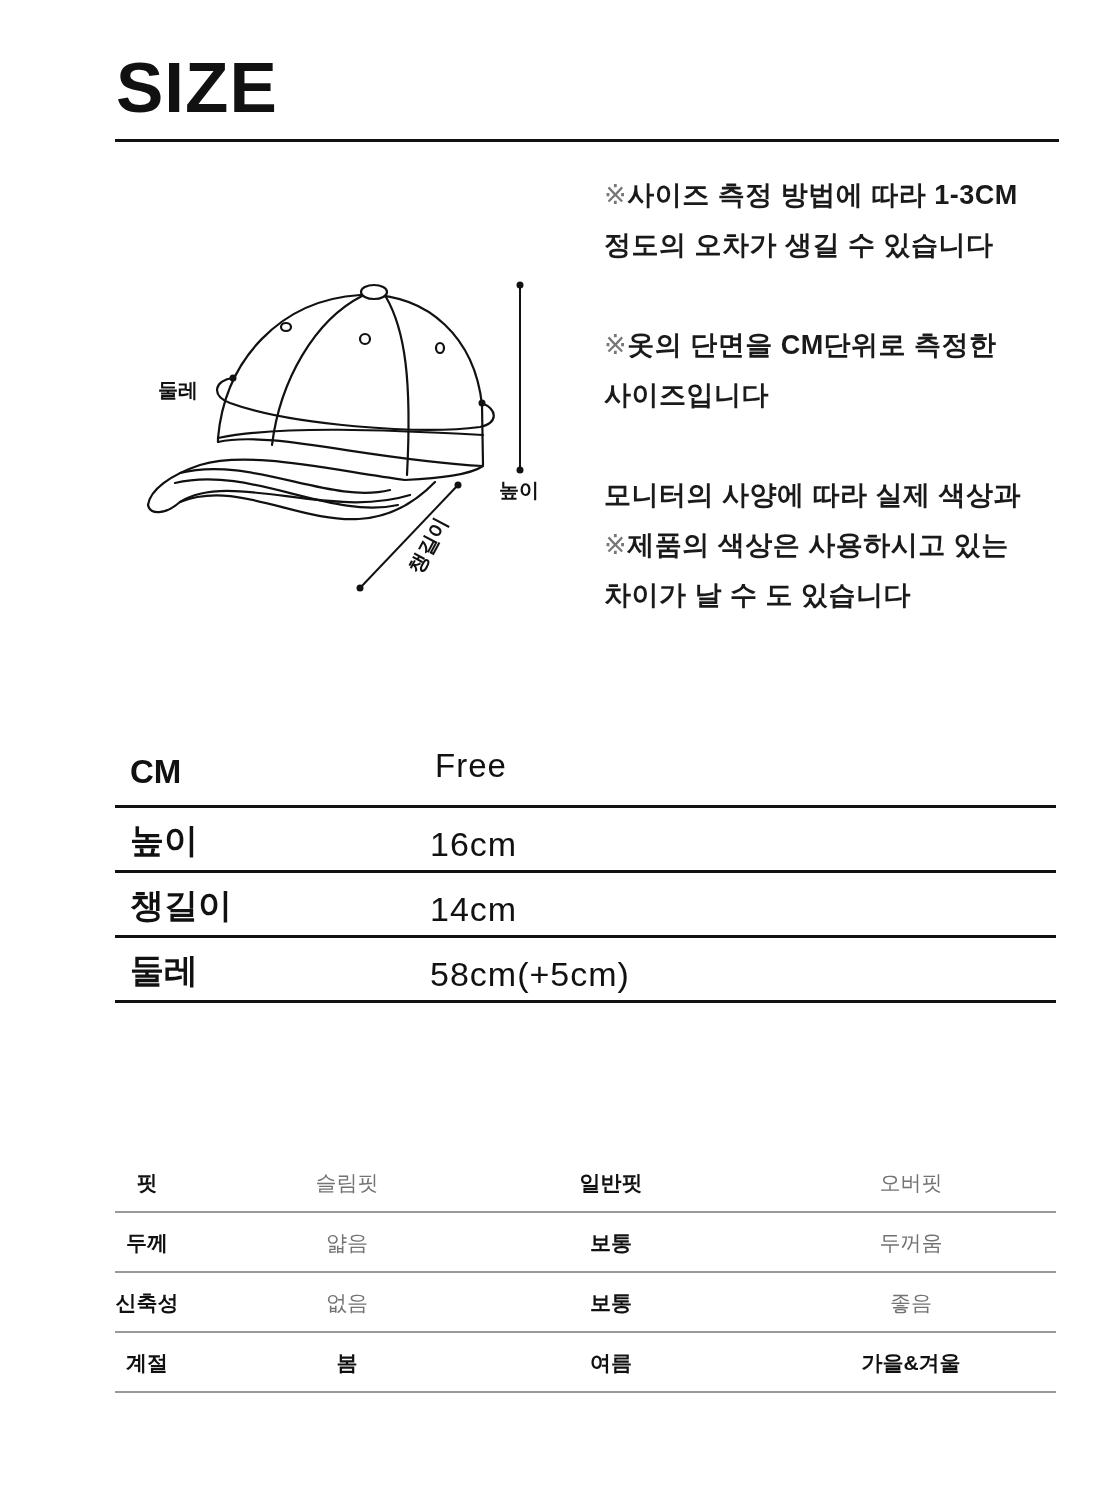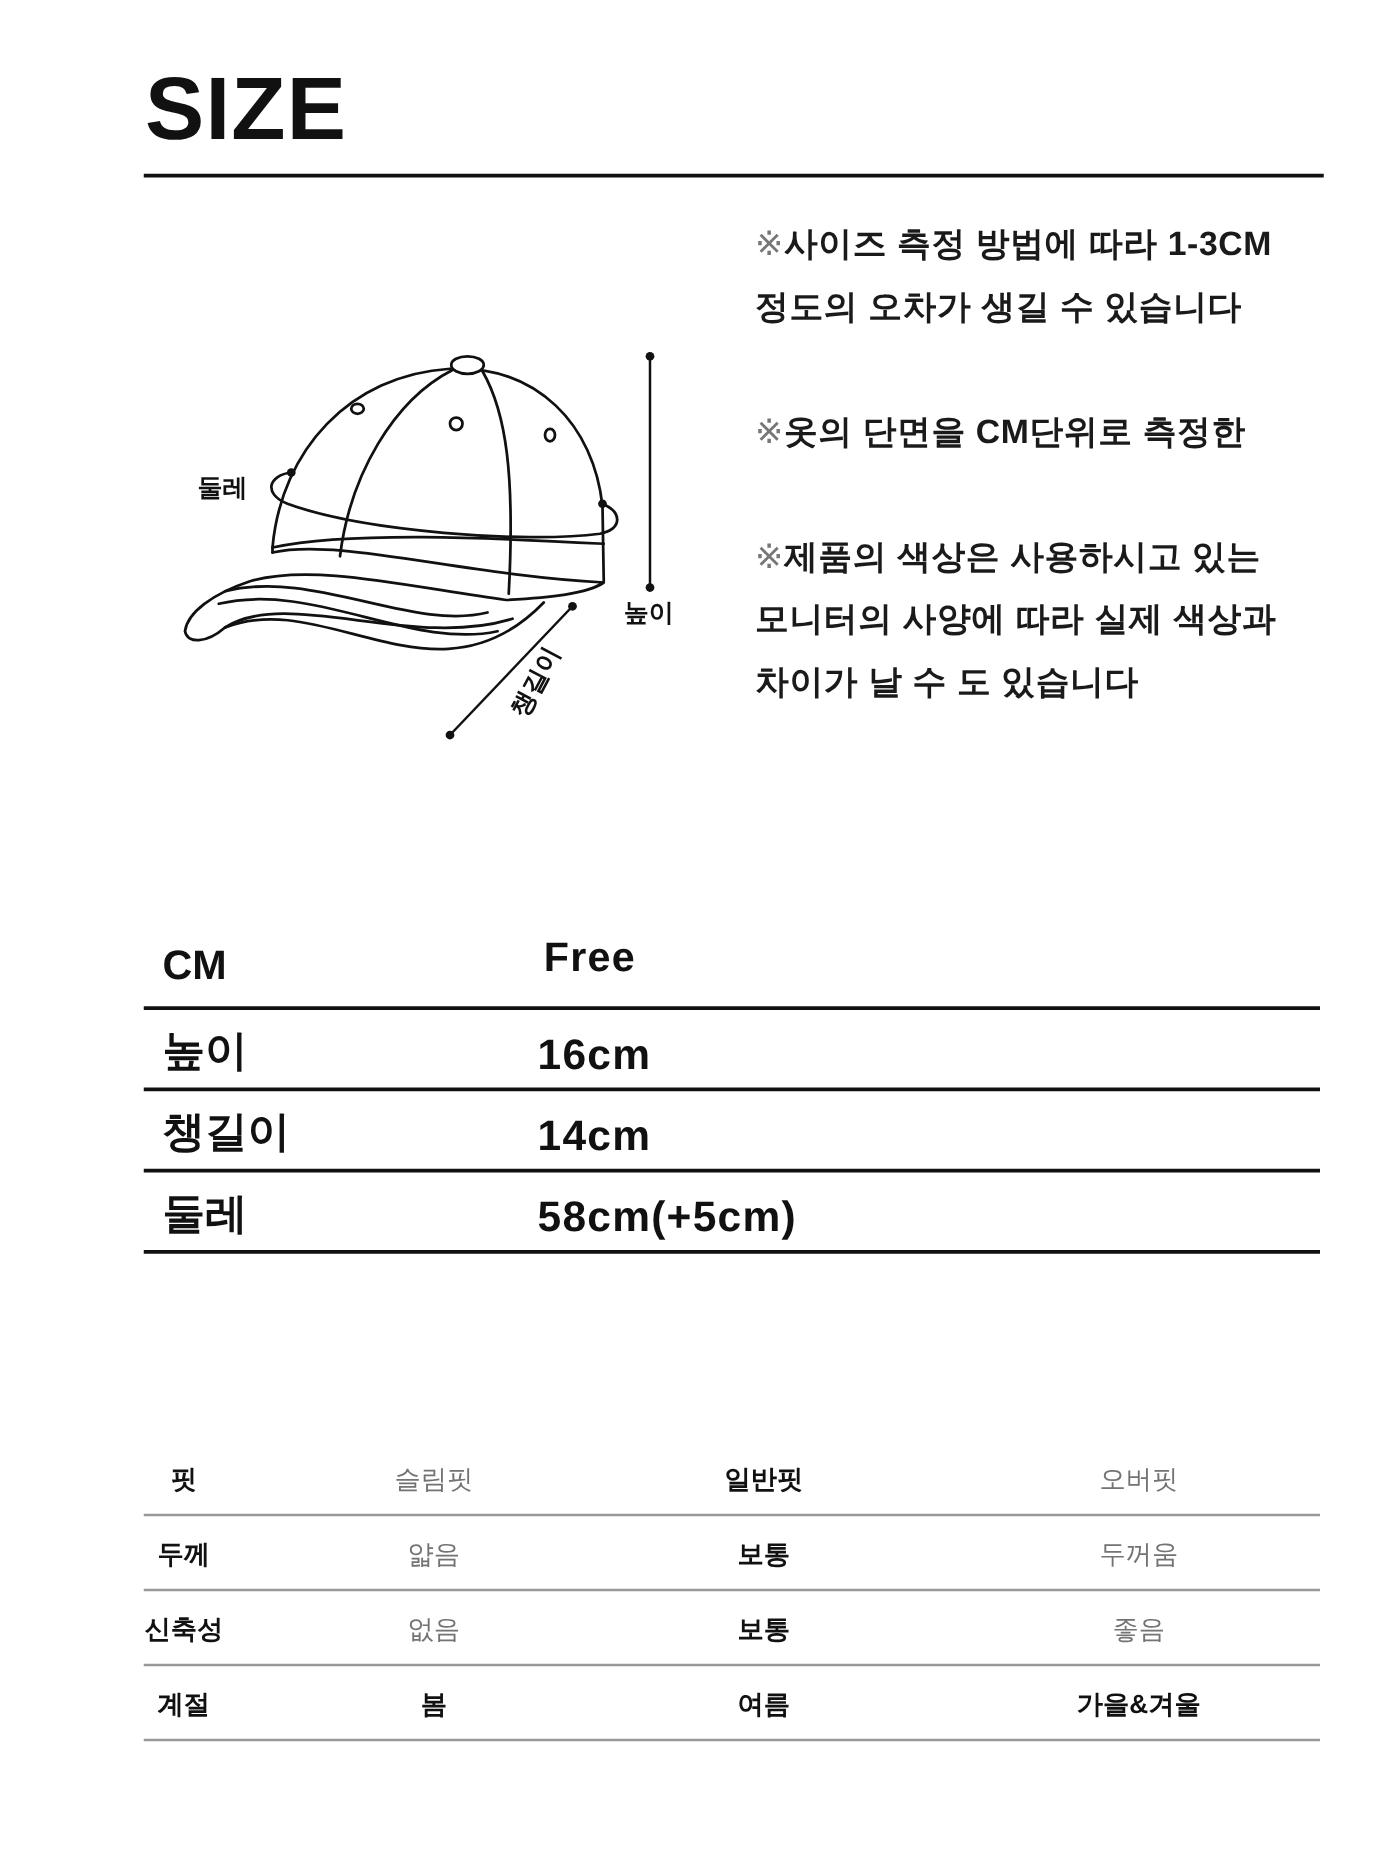--- a/index.html
+++ b/index.html
@@ -22,21 +22,21 @@
   }
   .note .mark { color: #777; font-weight: 400; }
 
   .size-table { position: absolute; left: 115px; top: 745px; width: 941px; }
   .st-row { position: relative; height: 62px; border-bottom: 3px solid #111; }
   .st-row.head { height: 60px; }
   .st-row .label {
     position: absolute; left: 15px; bottom: 6px; font-size: 34px; font-weight: 700;
   }
   .st-row .value {
-    position: absolute; left: 315px; bottom: 6px; font-size: 34px; font-weight: 700; letter-spacing: 1px;
+    position: absolute; left: 315px; bottom: 6px; font-size: 34px; font-weight: 400; letter-spacing: 1px;
   }
   .st-row.head .label { bottom: 14px; font-size: 33px; }
   .st-row.head .value { bottom: 20px; left: 320px; font-size: 33px; }
 
   .fit-table { position: absolute; left: 115px; top: 1153px; width: 941px; }
   .ft-row { position: relative; height: 58px; border-bottom: 2px solid #999; }
   .ft-row span {
     position: absolute; top: 16px; font-size: 21px; font-weight: 700; transform: translateX(-50%);
     white-space: nowrap;
   }
@@ -94,24 +94,25 @@
   <text x="0" y="0" font-size="20" font-weight="700" fill="#111" font-family="Liberation Sans, sans-serif" transform="translate(290 305) rotate(-62)">챙길이</text>
 </svg>
 
 <div class="notes">
   <div class="note">
     <div><span class="mark">※</span><span>사이즈 측정 방법에 따라 1-3CM</span></div>
     <div>정도의 오차가 생길 수 있습니다</div>
   </div>
   <div class="note">
     <div><span class="mark">※</span><span>옷의 단면을 CM단위로 측정한</span></div>
+    <div>사이즈입니다</div>
   </div>
   <div class="note">
+    <div>모니터의 사양에 따라 실제 색상과</div>
     <div><span class="mark">※</span><span>제품의 색상은 사용하시고 있는</span></div>
-    <div>모니터의 사양에 따라 실제 색상과</div>
     <div>차이가 날 수 도 있습니다</div>
   </div>
 </div>
 
 <div class="size-table">
   <div class="st-row head">
     <span class="label">CM</span>
     <span class="value">Free</span>
   </div>
   <div class="st-row">

